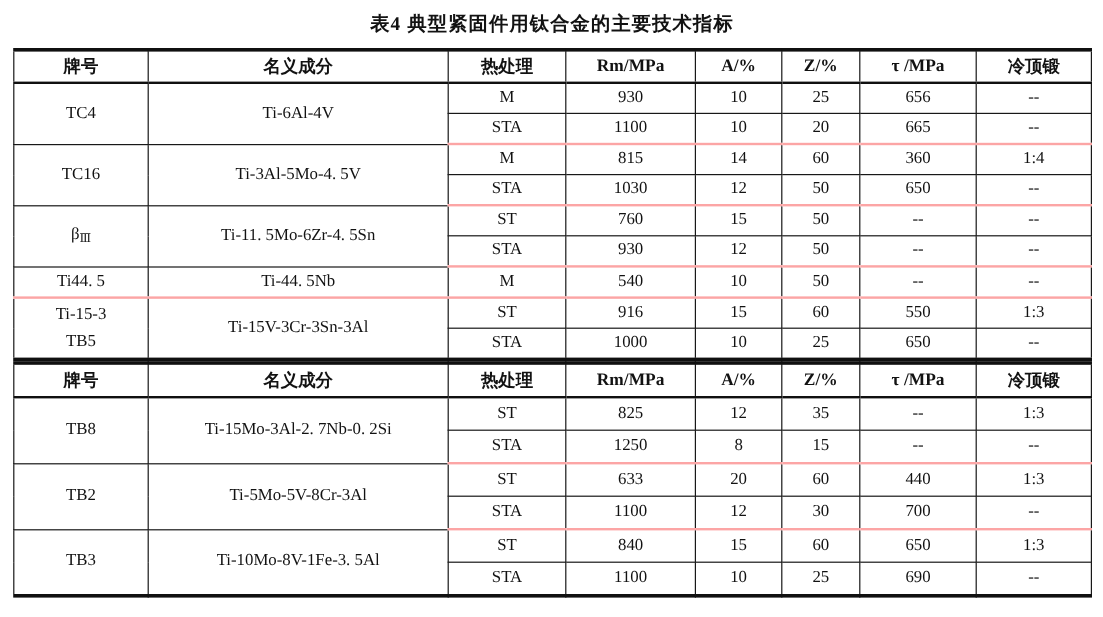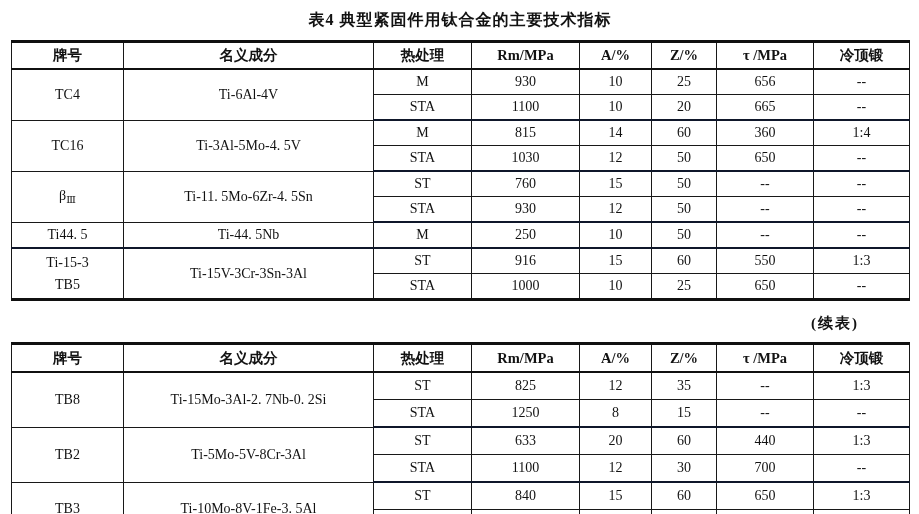--- a/index.html
+++ b/index.html
@@ -25,21 +25,21 @@
   col.c-a{width:72px;}
   col.c-z{width:65px;}
   col.c-tau{width:97px;}
   col.c-cold{width:96px;}
   th,td{
     border:1px solid #181818;text-align:center;vertical-align:middle;
     padding:0 2px;font-size:14px;height:24px;overflow:hidden;white-space:nowrap;
   }
   thead th{height:25px;font-weight:bold;font-size:14.5px;border-bottom:2px solid #101010;font-family:Liberation Serif, serif;}
   #table2 th,#table2 td{height:26px;}
-  tr.group-end td{border-bottom:2px solid #0f172a;}
+  tr.group-end td{border-bottom:2px solid #fca5a5;}
   td.grade-cell,td.comp-cell{font-size:14px;}
   .sub{font-size:10px;vertical-align:-3px;letter-spacing:0;}
   .grade-line{line-height:1.55;text-align:center;}
   .cont-label{
     text-align:right;font-size:15px;font-weight:bold;
     padding:12px 50px 9px 0;line-height:20px;letter-spacing:2px;
   }
   .dash{letter-spacing:0;}
 </style>
 </head>
@@ -130,21 +130,21 @@
         <td>12</td>
         <td>50</td>
         <td class="dash">--</td>
         <td class="dash">--</td>
       </tr>
 
       <tr class="group-end">
         <td class="grade-cell">Ti44. 5</td>
         <td class="comp-cell">Ti-44. 5Nb</td>
         <td>M</td>
-        <td>250</td>
+        <td>540</td>
         <td>10</td>
         <td>50</td>
         <td class="dash">--</td>
         <td class="dash">--</td>
       </tr>
 
       <tr>
         <td class="grade-cell" rowspan="2">
           <div class="grade-line">Ti-15-3</div>
           <div class="grade-line">TB5</div>
@@ -161,21 +161,20 @@
         <td>STA</td>
         <td>1000</td>
         <td>10</td>
         <td>25</td>
         <td>650</td>
         <td class="dash">--</td>
       </tr>
     </tbody>
   </table>
 
-  <div class="cont-label">(续表)</div>
 
   <table id="table2">
     <colgroup>
       <col class="c-grade">
         <col class="c-comp">
         <col class="c-ht">
         <col class="c-rm">
       <col class="c-a">
         <col class="c-z">
         <col class="c-tau">

